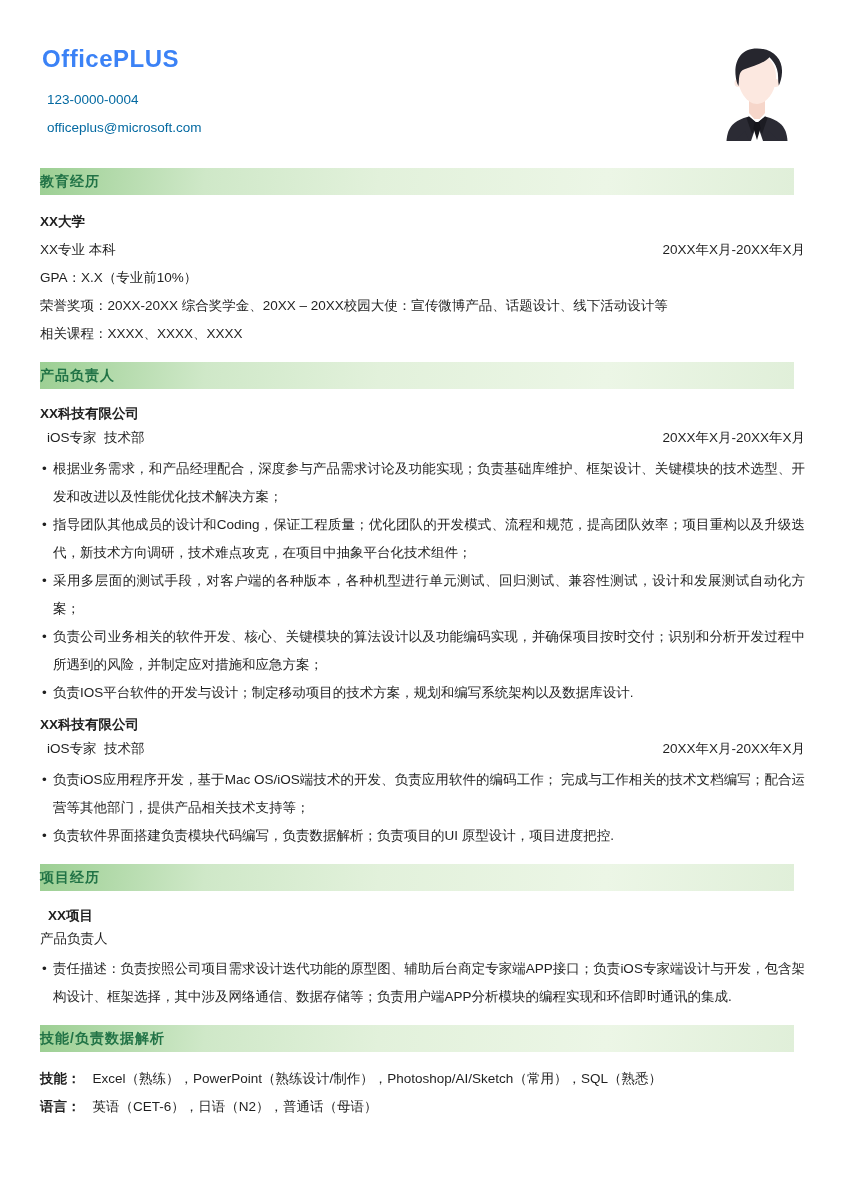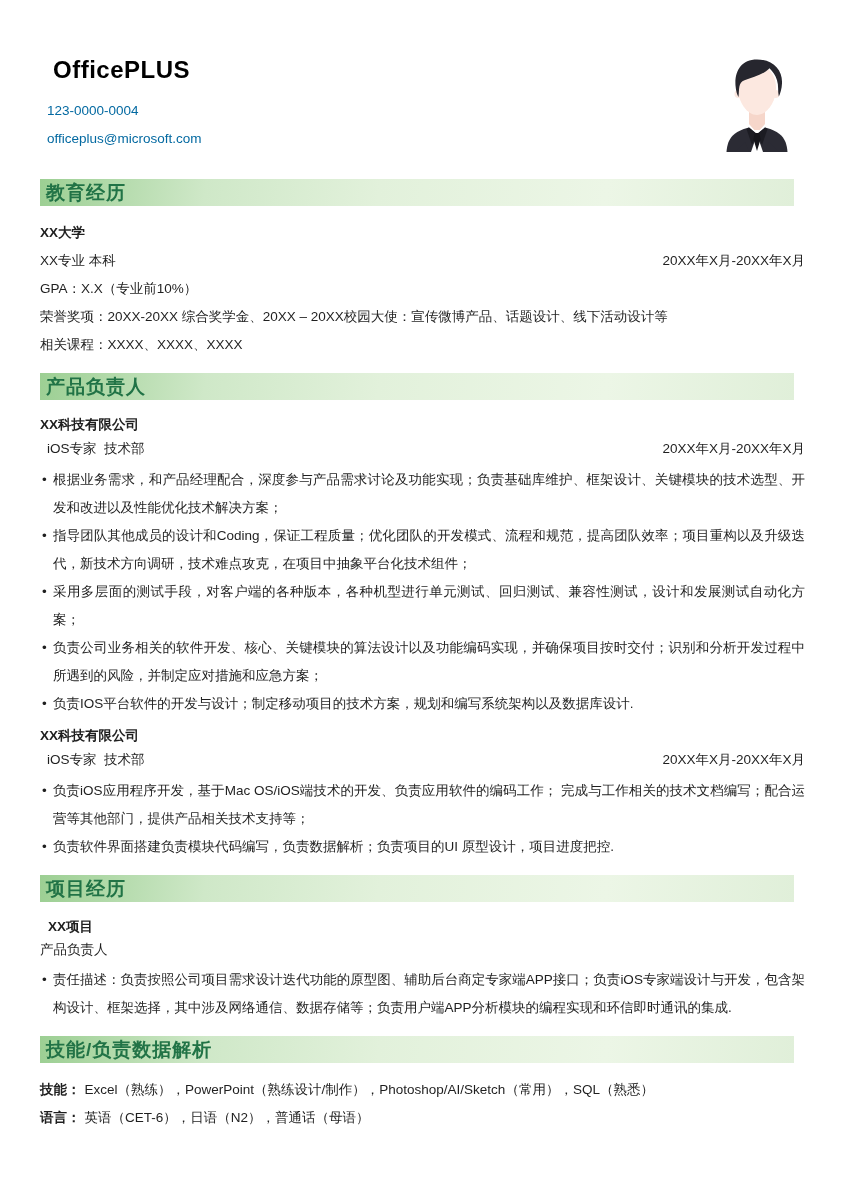--- a/index.html
+++ b/index.html
@@ -9,50 +9,49 @@
     box-sizing:border-box;
     padding:40px 43px 0 40px;
     background:#ffffff;
     font-family:"Liberation Sans","DejaVu Sans",sans-serif;
     color:#1f1f1f;
     font-size:13.5px;
     overflow:hidden;
   }
   
   .header{position:relative;height:126px;}
-  .name-title{margin:13px;padding-top:2px;font-size:24px;line-height:30px;font-weight:bold;color:#000000;letter-spacing:0.5px;}
+  .name-title{margin:2px;padding-top:2px;font-size:24px;line-height:30px;font-weight:bold;color:#3b82f6;letter-spacing:0.5px;}
   .contact{padding-left:7px;line-height:16px;color:#0369a1;}
   .contact.phone{margin-top:18px;}
   .contact.email{margin-top:12px;}
   .avatar{position:absolute;top:3px;right:12px;width:72px;height:96px;}
   
   .section-bar{
     height:27px;line-height:27px;
     margin:14px 11px 13px 0;
-    padding-left:6px;
-    font-size:19px;font-weight:bold;color:#217346;
+    font-size:14px;font-weight:bold;color:#217346;
     background:linear-gradient(97deg,#9ccf93 0%,#cfe8c8 22%,#e2f1db 45%,#ecf6e6 75%,#e0efd9 100%);
     letter-spacing:1px;
   }
   .section-bar.first{margin-top:0;}
   
   .line{line-height:28px;}
   .b{font-weight:bold;}
   .row{display:flex;justify-content:space-between;align-items:baseline;gap:15px;}
   .company{font-weight:bold;line-height:24px;margin-top:6px;}
   .role-row{line-height:24px;padding-left:7px;}
   .role{white-space:pre-wrap;}
   .project-name{line-height:24px;margin-left:8px;}
   .project-role{line-height:22px;}
   .bullets{margin-top:5px;}
   .bullet{
     position:relative;padding-left:13px;line-height:28px;text-align:justify;
   }
   .bullet::before{content:"•";position:absolute;left:2px;top:0;color:#1f1f1f;}
-  .skill-line .b{margin-right:4px;}
+  .skill-line .b{margin-right:12px;}
 </style>
 </head>
 <body>
 
 <div class="page">
 
   <div class="header">
     <h1 class="name-title">OfficePLUS</h1>
     <div class="contact phone">123-0000-0004</div>
     <div class="contact email">officeplus@microsoft.com</div>

